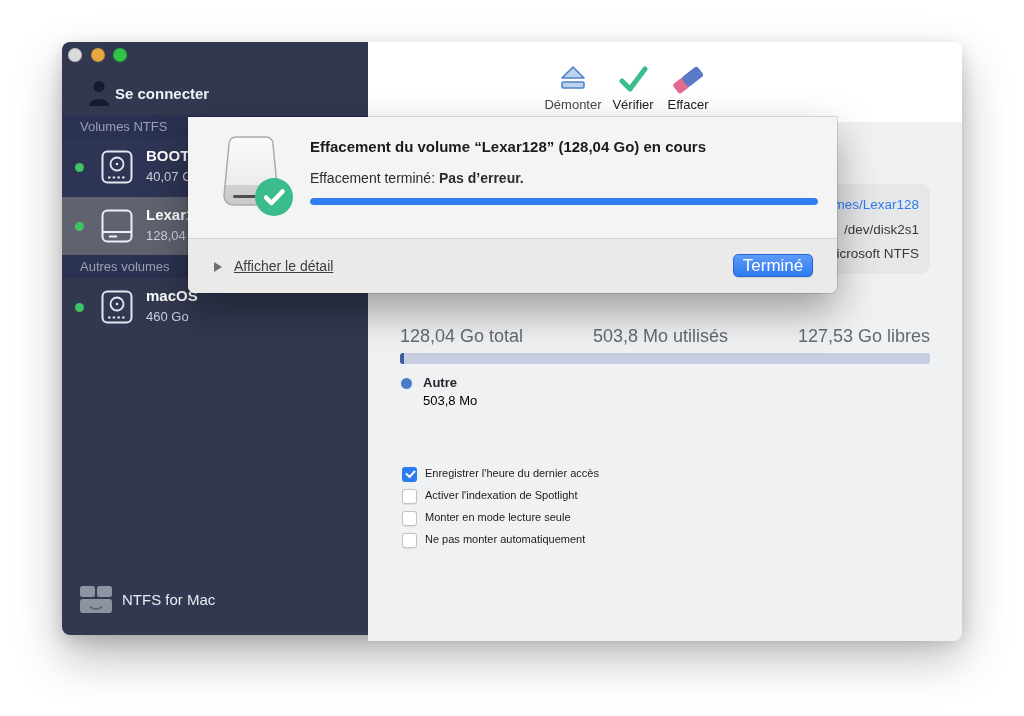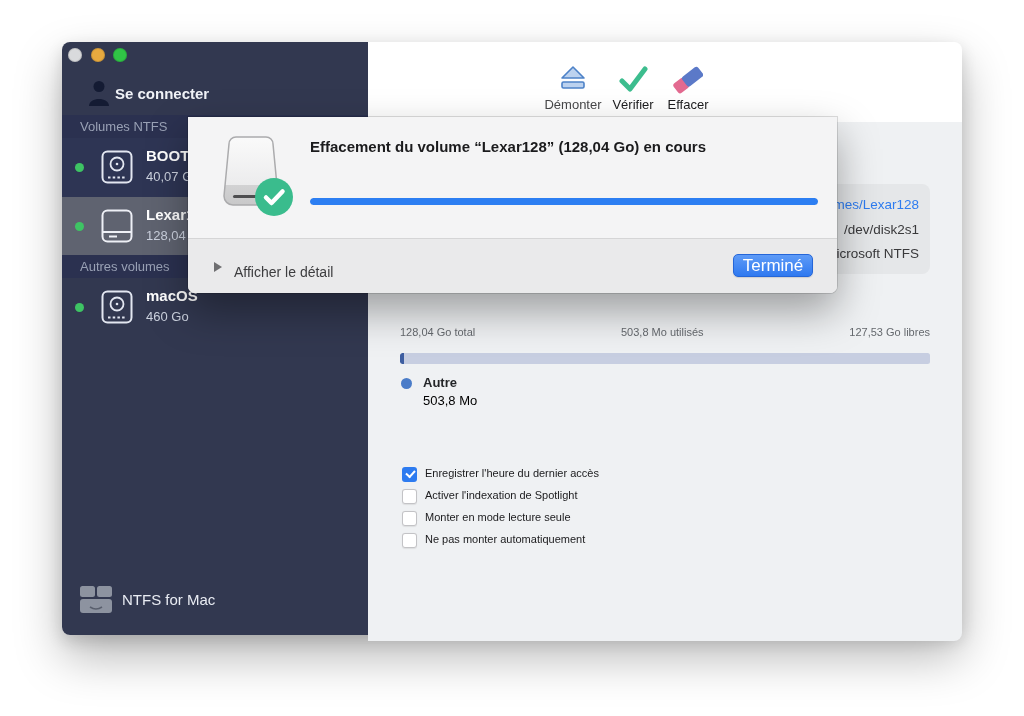--- a/index.html
+++ b/index.html
@@ -63,21 +63,21 @@
              background:#eff1f3; border-radius:0 0 8px 0; }
 
   .infobox { position:absolute; left:282px; top:62px; width:280px; height:90px;
              background:#e5e7e9; border-radius:8px; }
   .irow { position:absolute; right:11px; font-size:13.5px; color:#39393b; white-space:nowrap; }
   .irow.link { top:13px; color:#2e7cf0; cursor:pointer; }
   .irow.dev  { top:38px; }
   .irow.fs   { top:62px; }
 
   .stats { position:absolute; left:32px; top:204px; width:530px; display:flex;
-           justify-content:space-between; font-size:11px; color:#65696e; }
+           justify-content:space-between; font-size:18px; color:#65696e; }
   .ubar { position:absolute; left:32px; top:231px; width:530px; height:11px;
           background:#c7cee1; border-radius:2.5px; overflow:hidden; }
   .ufill { height:11px; background:#3e5ea1; min-width:3px; border-radius:2.5px 0 0 2.5px; }
 
   .legend-dot { position:absolute; left:33px; top:256px; width:11px; height:11px;
                 border-radius:50%; background:#4a7cc8; }
   .legend-name { position:absolute; left:55px; top:253px; font-size:13px; font-weight:700; color:#232528; }
   .legend-val  { position:absolute; left:55px; top:271px; font-size:13px; color:#000000; }
 
   .opt { position:absolute; left:34px; height:20px; cursor:default; }
@@ -98,21 +98,21 @@
   .dlg-status { position:absolute; left:122px; top:53px; font-size:14px; color:#2c2c2e; white-space:nowrap; }
   .dlg-status b { font-weight:700; }
   .pbar { position:absolute; left:122px; top:81px; width:508px; height:7px;
           background:#d9dce2; border-radius:3.5px; overflow:hidden; }
   .pfill { height:7px; background:#2c7ef2; border-radius:3.5px; }
   .dlg-footer { position:absolute; left:0; top:121px; width:649px; height:55px;
                 background:#eaeaeb; border-top:1px solid #d5d5d6; border-radius:0 0 7px 7px; }
   .disclose { position:absolute; left:26px; top:19px; height:18px; cursor:pointer; }
   .tri { position:absolute; left:0; top:3.5px; width:0; height:0;
          border-left:8px solid #6f6f71; border-top:5px solid transparent; border-bottom:5px solid transparent; }
-  .disclose span.dlabel { position:absolute; left:20px; top:6px; font-size:14px; color:#3d3d3f; white-space:nowrap; }
+  .disclose span.dlabel { position:absolute; left:20px; top:0; font-size:14px; color:#3d3d3f; white-space:nowrap;text-decoration:underline; }
   .done { position:absolute; right:24px; top:15px; width:80px; height:23px;
           background:linear-gradient(#5e9bf7,#2f79f0); border:1px solid #2566d8; border-radius:5px;
           color:#ffffff; font-size:17px; font-family:inherit; cursor:pointer;
           box-shadow:0 1px 1px rgba(0,0,0,.12); }
 </style>
 </head>
 <body>
 
 <div class="stage">
   <div class="window">
@@ -260,20 +260,21 @@
             <stop offset="0.71" stop-color="#d2d2d3"></stop>
             <stop offset="1" stop-color="#c8c8c9"></stop>
           </linearGradient>
         </defs>
         <path d="M30 6 h30 a7 7 0 0 1 7 7 l5 52 a9 9 0 0 1 -9 9 h-36 a9 9 0 0 1 -9 -9 l5 -52 a7 7 0 0 1 7 -7 z" fill="url(#dg)" stroke="#ababad" stroke-width="1.5"></path>
         <rect x="27" y="64" width="37" height="3" rx="1.5" fill="#4e4e50"></rect>
         <circle cx="68" cy="66" r="19" fill="#3abc8d"></circle>
         <path d="M60 66.5 l5.5 5.5 l11 -11.5" fill="none" stroke="#ffffff" stroke-width="4.5" stroke-linecap="round" stroke-linejoin="round"></path>
       </svg>
       <div class="dlg-title">Effacement du volume “Lexar128” (128,04 Go) en cours</div>
+      <div class="dlg-status"><span>Effacement terminé: </span><b>Pas d’erreur.</b></div>
       <div class="pbar">
         <div class="pfill" style="width: 100%;"></div>
       </div>
       <div class="dlg-footer">
         <div class="disclose">
           <span class="tri"></span>
           <span class="dlabel">Afficher le détail</span>
         </div>
         <button class="done">Terminé</button>
       </div>

